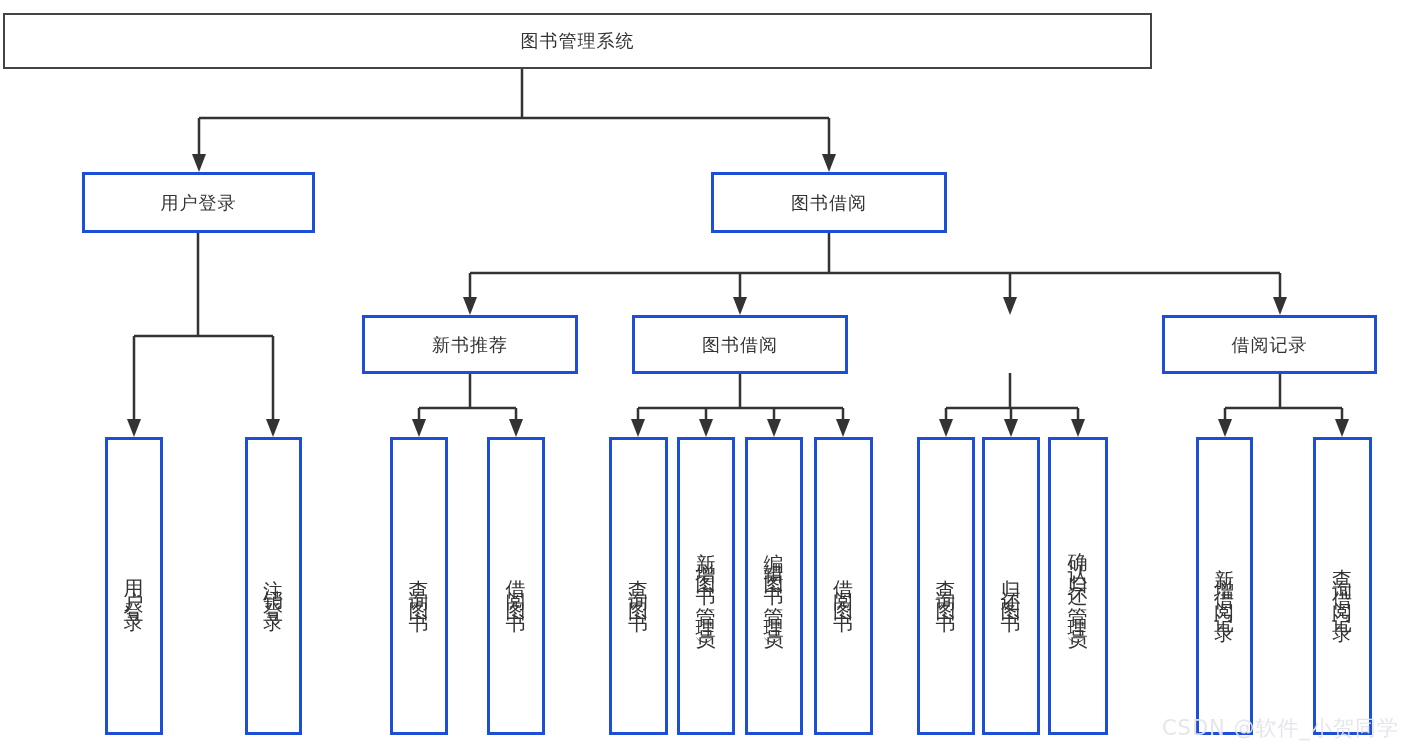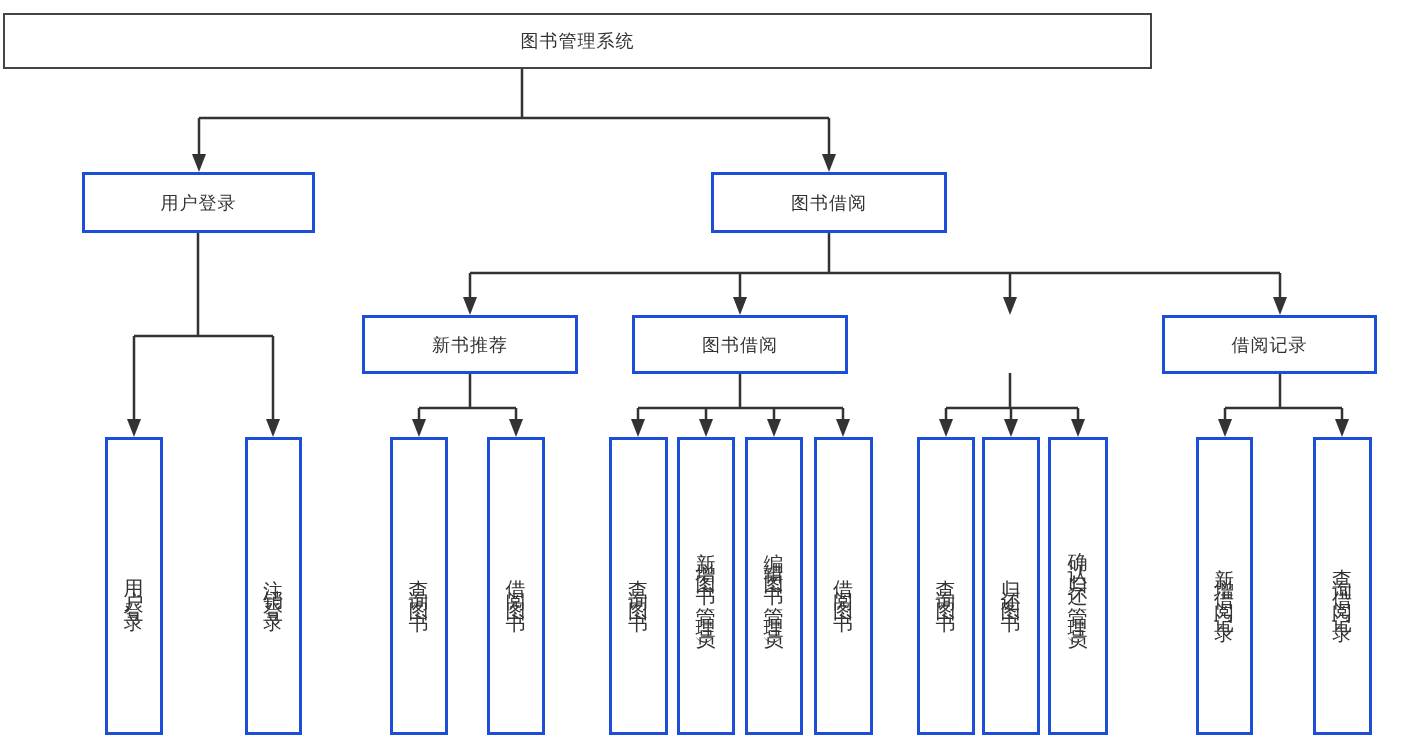--- a/index.html
+++ b/index.html
@@ -123,14 +123,15 @@
     <span class="vtext">确认归还（管理员）</span>
   </div>
 
   <div class="box" style="left:1196px;top:437px;width:57px;height:298px">
     <span class="vtext">新增借阅记录</span>
   </div>
   <div class="box" style="left:1313px;top:437px;width:59px;height:298px">
     <span class="vtext">查询借阅记录</span>
   </div>
 
+  <div class="watermark">CSDN @软件_小贺同学</div>
 
 </div>
 
 </body></html>

